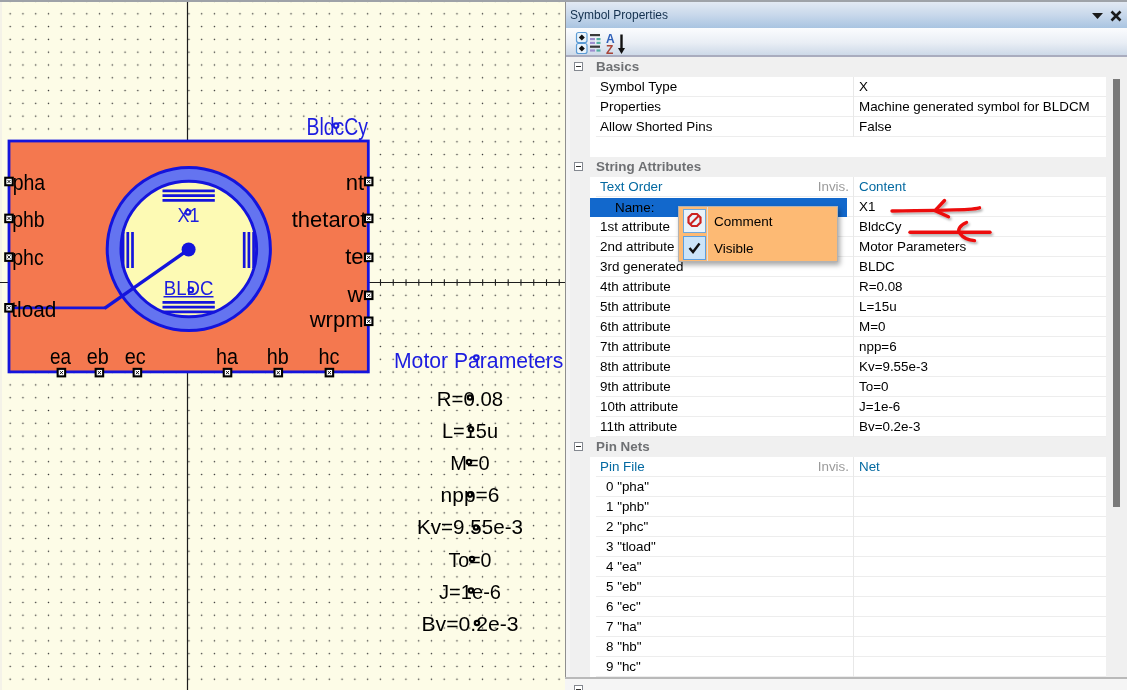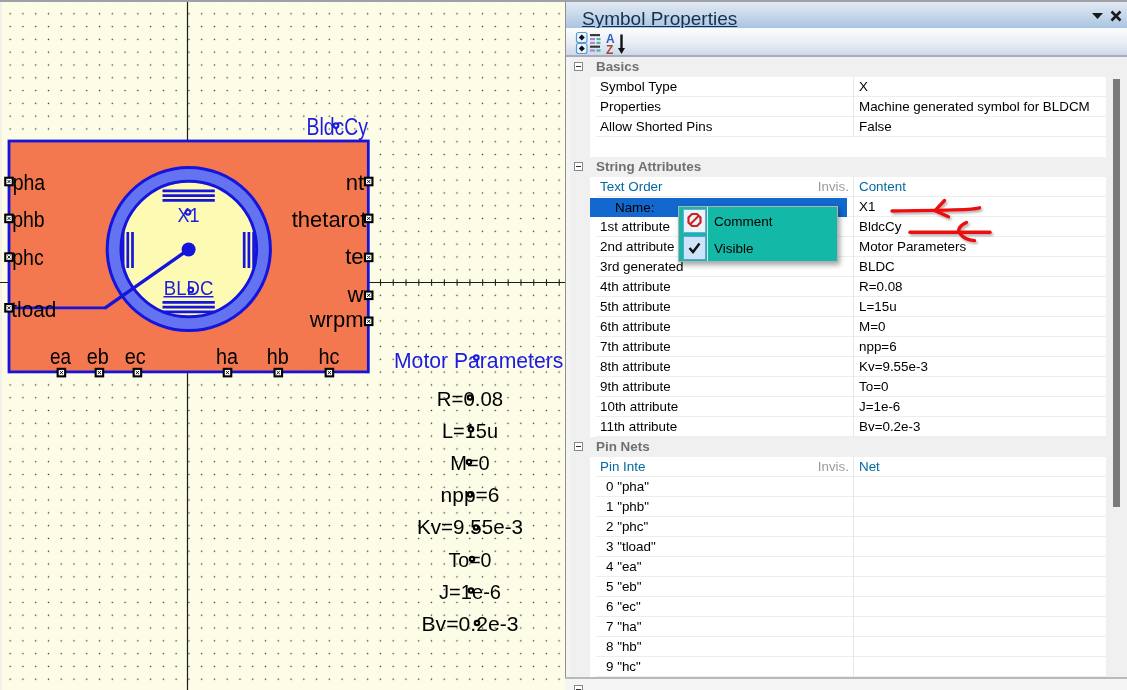--- a/index.html
+++ b/index.html
@@ -9,21 +9,21 @@
   
   #canvas{left:0;top:0;width:565px;height:690px;
     background-color:#FDFCE7;
     background-image:radial-gradient(circle,#333333 0.82px,rgba(0,0,0,0) 1.02px);
     background-size:12.77px 12.8px;
     background-position:3.8px 7.4px;}
   
   #panel{left:565px;top:0;width:562px;height:690px;background:#FFFFFF;}
   #pheader{left:1px;top:2px;width:561px;height:26px;
     background:linear-gradient(180deg,#E2E9F3 0%,#C8D8EB 50%,#A9C4E1 100%);}
-  #pheader .title{position:absolute;left:16px;top:6px;font-size:19px;color:#13304E;text-decoration:underline;}
+  #pheader .title{position:absolute;left:4px;top:6px;font-size:12px;color:#13304E;}
   #ptoolbar{left:1px;top:28px;width:561px;height:29px;
     background:linear-gradient(180deg,#FBFCFE 0%,#E9EEF5 55%,#CDD9E8 100%);
     border-bottom:2px solid #A9ACBE;box-sizing:border-box;}
   #grid{left:5px;top:57px;width:536px;height:620px;background:#FFFFFF;overflow:hidden;}
   .gutter{position:absolute;left:0;width:20px;background:#F0F0F0;}
   .row{position:absolute;left:6px;width:536px;height:20px;font-size:13.4px;color:#000;}
   .row .nm{position:absolute;left:24px;top:2px;}
   .row .pn{left:30px;}
   .row .val{position:absolute;left:283px;top:2px;white-space:nowrap;}
   .row .rule{position:absolute;left:20px;right:0;bottom:0;height:1px;background:#EDEDED;}
@@ -36,21 +36,21 @@
   .minusbox:after{content:"";position:absolute;left:1px;top:3px;width:5px;height:1px;background:#333;}
   .ghdr{color:#0369a1;}
   .invis{position:absolute;right:263px;top:2px;color:#9B9B9B;}
   #selrow{position:absolute;left:20px;top:141px;width:257px;height:19px;background:#1268CC;}
   #selrow .nm{position:absolute;left:25px;top:2px;color:#000000;font-size:13.4px;}
   
   #sbar{left:541px;top:57px;width:21px;height:620px;background:#F0F0F0;}
   #sthumb{position:absolute;left:7px;top:22px;width:7px;height:428px;background:#7A7A7A;}
   #pbottom{left:0;top:677px;width:562px;height:13px;background:#F5F5F5;border-top:2px solid #B9B9B9;box-sizing:border-box;}
   
-  #menu{left:678px;top:206px;width:158px;height:54px;background:#14b8a6;
+  #menu{left:678px;top:206px;width:158px;height:54px;background:#fdba74;
     border:1px solid #B2B2B2;box-shadow:2px 3px 5px rgba(0,0,0,0.35);}
   #menu .vline{position:absolute;left:28px;top:0;bottom:0;width:1px;background:#E0E0E0;}
   #menu .itext{position:absolute;left:35px;font-size:13.5px;color:#000;}
   
   #topline{left:0;top:0;width:1127px;height:2px;background:#9EA2A8;}
 </style>
 </head>
 <body>
 <div id="root">
   <div id="canvas" class="abs"></div>
@@ -345,21 +345,21 @@
           <span class="nm">11th attribute</span>
           <span class="val">Bv=0.2e-3</span>
           <span class="rule"></span>
           <span class="colsep"></span>
         </div>
       <div class="cat" style="top:380px;">
           <div class="minusbox"></div>
           <span class="ct">Pin Nets</span>
         </div>
       <div class="row" style="top:400px;">
-          <span class="nm ghdr">Pin Inte</span>
+          <span class="nm ghdr">Pin File</span>
           <span class="invis">Invis.</span>
           <span class="val ghdr">Net</span>
           <span class="rule"></span>
           <span class="colsep"></span>
         </div>
       <div class="row" style="top:420px;">
           <span class="nm pn">0 "pha"</span>
           <span class="rule"></span>
           <span class="colsep"></span>
         </div>

